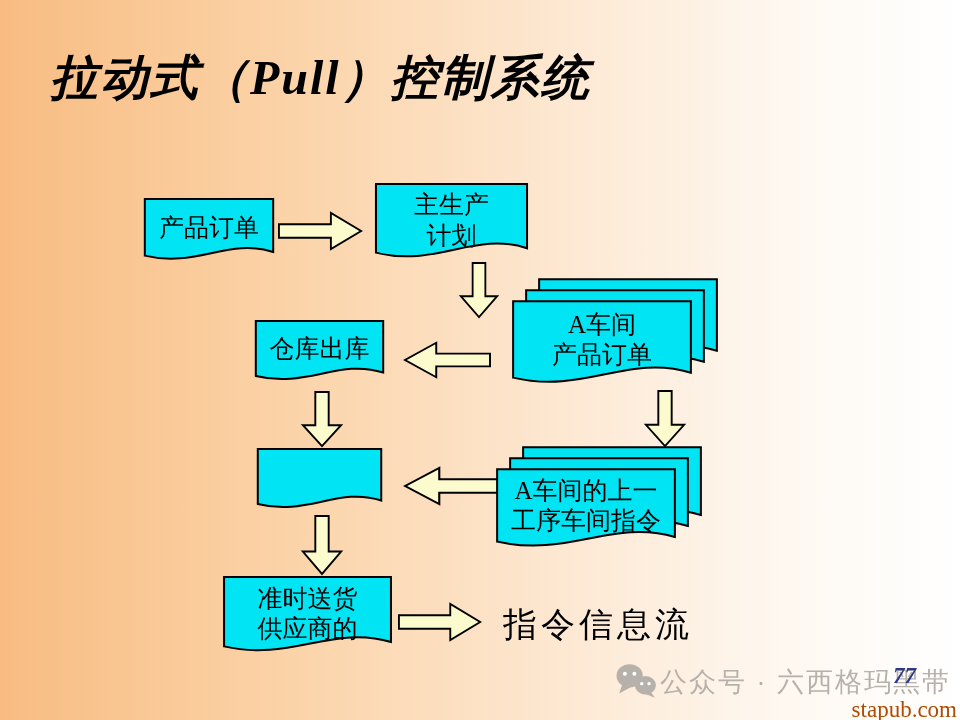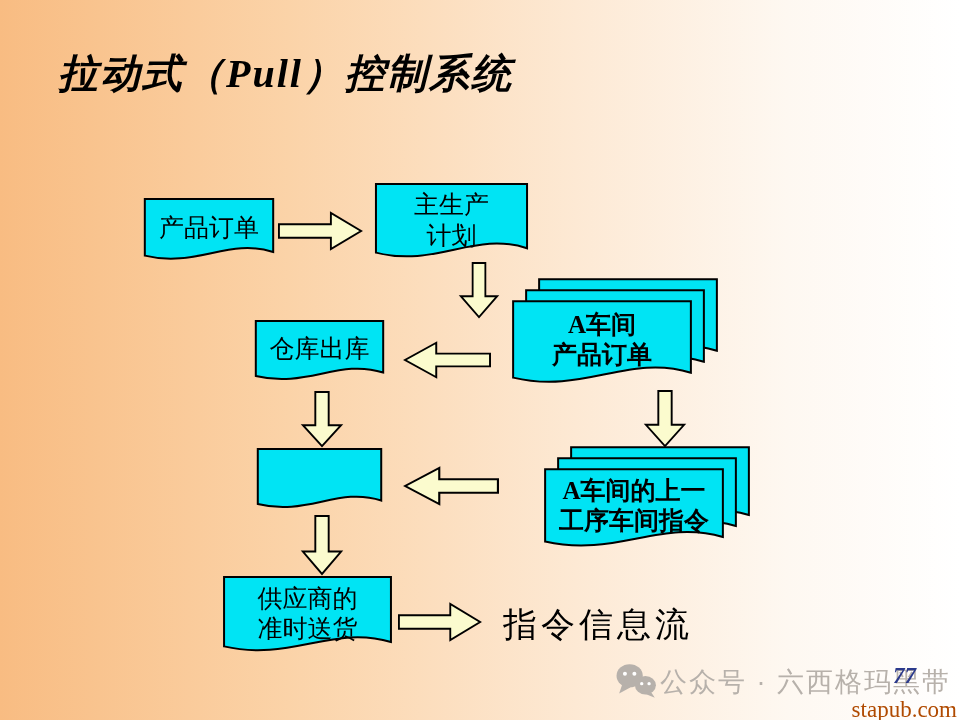--- a/index.html
+++ b/index.html
@@ -5,33 +5,33 @@
   html,body{margin:0;padding:0;}
   #slide{
     position:relative;
     width:960px;height:720px;
     overflow:hidden;
     background:linear-gradient(90deg,#f8bc82 0%,#fbd3a8 30%,#fde9d4 60%,#fef8f1 82%,#ffffff 100%);
     font-family:"Liberation Serif","DejaVu Serif",serif;
   }
   .abs{position:absolute;}
   #title{
-    left:58px;top:46px;width:860px;
-    font-size:40px;font-weight:bold;font-style:italic;
+    left:50px;top:46px;width:860px;
+    font-size:48px;font-weight:bold;font-style:italic;
     color:#000;letter-spacing:2px;white-space:nowrap;
   }
   .doc-box{position:absolute;}
   .doc-shape{position:absolute;left:0;top:0;width:100%;height:100%;overflow:visible;}
   .doc-shape path{fill:#00e4f4;stroke:#000;stroke-width:2;vector-effect:non-scaling-stroke;}
   .doc-label{
     position:absolute;left:0;top:0;right:0;bottom:12px;
     display:flex;flex-direction:column;align-items:center;justify-content:center;
     font-size:25px;color:#000;line-height:1.22;text-align:center;
   }
-  .stack{position:absolute;font-weight:bold;}
+  .stack{position:absolute;}
   .stack .sheet{position:absolute;overflow:visible;}
   .stack .sheet path{fill:#00e4f4;stroke:#000;stroke-width:2;vector-effect:non-scaling-stroke;}
   .arrow{position:absolute;overflow:visible;}
   .arrow polygon{fill:#fbfbce;stroke:#000;stroke-width:2;stroke-linejoin:miter;}
   #flow-label{
     left:503px;top:602px;font-size:34px;color:#000;letter-spacing:4px;white-space:nowrap;
   }
   #footer-text{
     left:660px;top:664px;font-size:27px;color:#b7b1ab;letter-spacing:2px;
     font-family:"Liberation Sans","DejaVu Sans",sans-serif;white-space:nowrap;
@@ -103,42 +103,42 @@
     <svg class="doc-shape" viewBox="0 0 160 80" preserveAspectRatio="none">
         <path d="M1,1 H159 V60 C104,44 64,78 1,64 Z"></path>
       </svg>
   </div>
 
   <div class="doc-box" style="left:223px;top:576px;width:169px;height:88px">
     <svg class="doc-shape" viewBox="0 0 160 80" preserveAspectRatio="none">
         <path d="M1,1 H159 V60 C104,44 64,78 1,64 Z"></path>
       </svg>
     <div class="doc-label">
+      <div>准时送货</div>
       <div>供应商的</div>
-      <div>准时送货</div>
     </div>
   </div>
 
   <div class="stack" style="left:512px;top:278px;width:206px;height:120px">
     <svg class="sheet" style="left:26px;top:0;width:180px;height:97px" viewBox="0 0 160 80" preserveAspectRatio="none">
         <path d="M1,1 H159 V60 C104,44 64,78 1,64 Z"></path>
       </svg>
     <svg class="sheet" style="left:13px;top:11px;width:180px;height:97px" viewBox="0 0 160 80" preserveAspectRatio="none">
         <path d="M1,1 H159 V60 C104,44 64,78 1,64 Z"></path>
       </svg>
     <svg class="sheet" style="left:0;top:22px;width:180px;height:97px" viewBox="0 0 160 80" preserveAspectRatio="none">
         <path d="M1,1 H159 V60 C104,44 64,78 1,64 Z"></path>
       </svg>
     <div class="doc-label" style="left:0;top:22px;width:180px;height:80px;bottom:auto">
       <div>A车间</div>
       <div>产品订单</div>
     </div>
   </div>
 
-  <div class="stack" style="left:544px;top:446px;width:206px;height:115px">
+  <div class="stack" style="left:496px;top:446px;width:206px;height:115px">
     <svg class="sheet" style="left:26px;top:0;width:180px;height:92px" viewBox="0 0 160 80" preserveAspectRatio="none">
         <path d="M1,1 H159 V60 C104,44 64,78 1,64 Z"></path>
       </svg>
     <svg class="sheet" style="left:13px;top:11px;width:180px;height:92px" viewBox="0 0 160 80" preserveAspectRatio="none">
         <path d="M1,1 H159 V60 C104,44 64,78 1,64 Z"></path>
       </svg>
     <svg class="sheet" style="left:0;top:22px;width:180px;height:92px" viewBox="0 0 160 80" preserveAspectRatio="none">
         <path d="M1,1 H159 V60 C104,44 64,78 1,64 Z"></path>
       </svg>
     <div class="doc-label" style="left:0;top:22px;width:180px;height:76px;bottom:auto">

